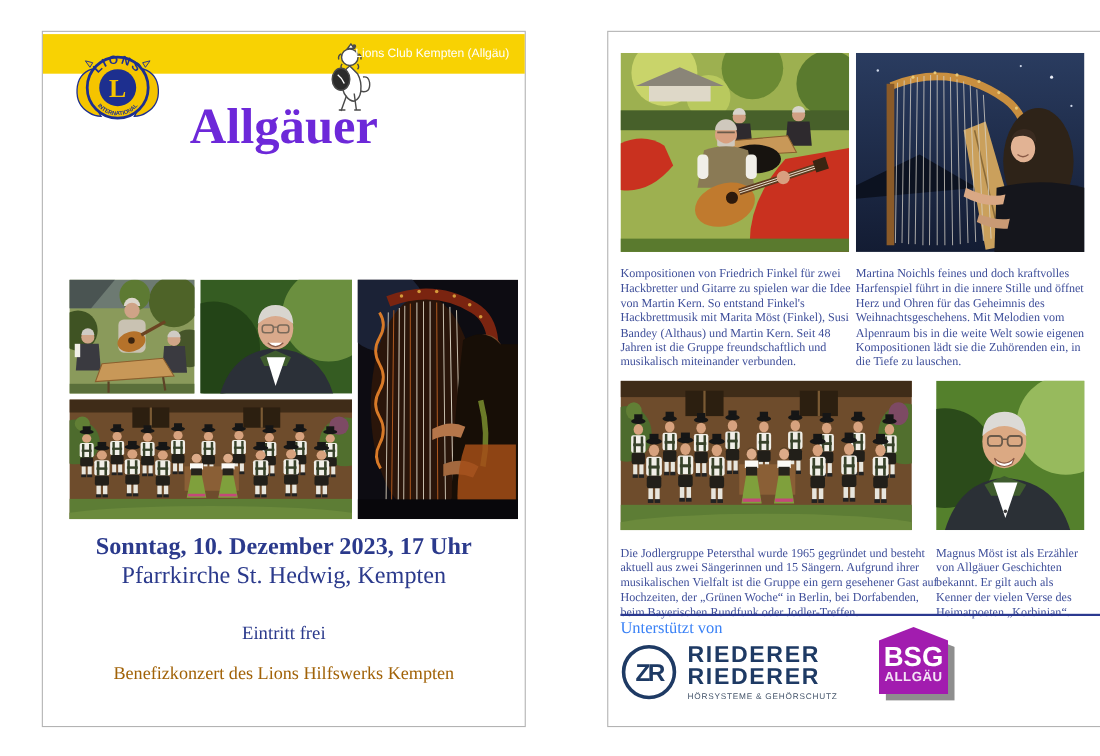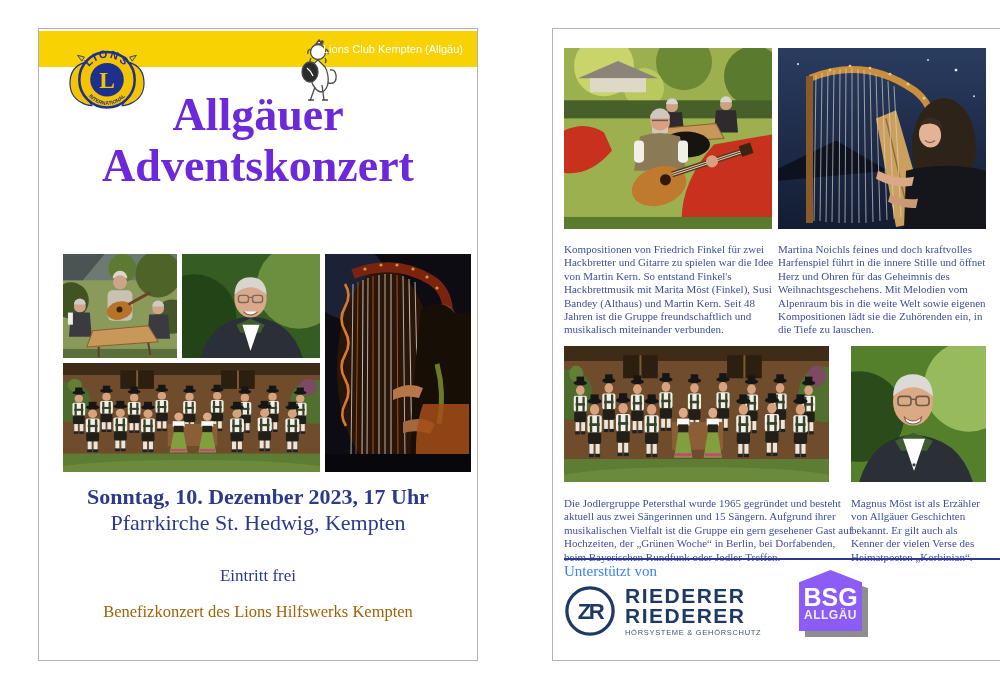--- a/index.html
+++ b/index.html
@@ -48,21 +48,21 @@
   .rule{position:absolute;left:11px;right:11px;top:529px;border-top:2px solid #2b3990;}
   .supported{position:absolute;left:11px;top:534px;font-size:15px;color:#3b82f6;}
   .zr-logo{position:absolute;left:11px;top:556px;display:flex;align-items:center;gap:9px;}
   .zr-circle{width:52px;height:52px;}
   .zr-text{font-family:"Liberation Sans",sans-serif;color:#1e3a64;}
   .zr-name{font-size:21px;font-weight:bold;letter-spacing:1.5px;line-height:20px;}
   .zr-tagline{font-size:7.5px;letter-spacing:0.7px;color:#44546a;margin-top:2px;}
   .bsg-logo{position:absolute;left:246px;top:541px;width:72px;height:70px;}
   .bsg-shadow{position:absolute;left:6px;top:6px;width:63px;height:61px;background:#8e8e8e;
               clip-path:polygon(50% 0,100% 20%,100% 100%,0 100%,0 20%);}
-  .bsg-house{position:absolute;left:0;top:0;width:63px;height:61px;background:#8b5cf6;
+  .bsg-house{position:absolute;left:0;top:0;width:63px;height:61px;background:#a21caf;
              clip-path:polygon(50% 0,100% 20%,100% 100%,0 100%,0 20%);
              display:flex;flex-direction:column;align-items:center;justify-content:center;
              font-family:"Liberation Sans",sans-serif;color:#fff;padding-top:6px;box-sizing:border-box;}
   .bsg-big{font-size:25px;font-weight:bold;line-height:22px;letter-spacing:0;}
   .bsg-small{font-size:12px;font-weight:bold;letter-spacing:0.5px;color:rgba(255,255,255,0.88);}
   .hiddendefs{position:absolute;width:0;height:0;}
 </style>
 </head>
 <body>
 
@@ -158,21 +158,20 @@
         <path d="M12,29 q4,3 6,8" stroke="#ffffff" fill="none"></path>
         <path d="M20,48 l-5,14 M27,46 l2,15 M33,44 q9,2 8,-8 q-1,-6 -6,-5" fill="none"></path>
         <path d="M13,61 h6 M27,61 h6" fill="none"></path>
       </g>
     </svg>
 
     <div class="club-name">Lions Club Kempten (Allgäu)</div>
 
     <div class="title">
       <div>Allgäuer</div>
-      <div>Adventskonzert</div>
     </div>
 
     <div class="photo ph-trio">
       <svg viewBox="0 0 115 103" preserveAspectRatio="none">
         <rect width="115" height="103" fill="#8a9a5b"></rect>
         <rect width="115" height="26" fill="#6d7a72"></rect>
         <polygon points="0,0 42,0 20,26 0,26" fill="#4a5452"></polygon>
         <circle cx="96" cy="20" r="23" fill="#4e6328"></circle>
         <circle cx="60" cy="14" r="14" fill="#5d7a33"></circle>
         <circle cx="8" cy="46" r="18" fill="#3f5323"></circle>

